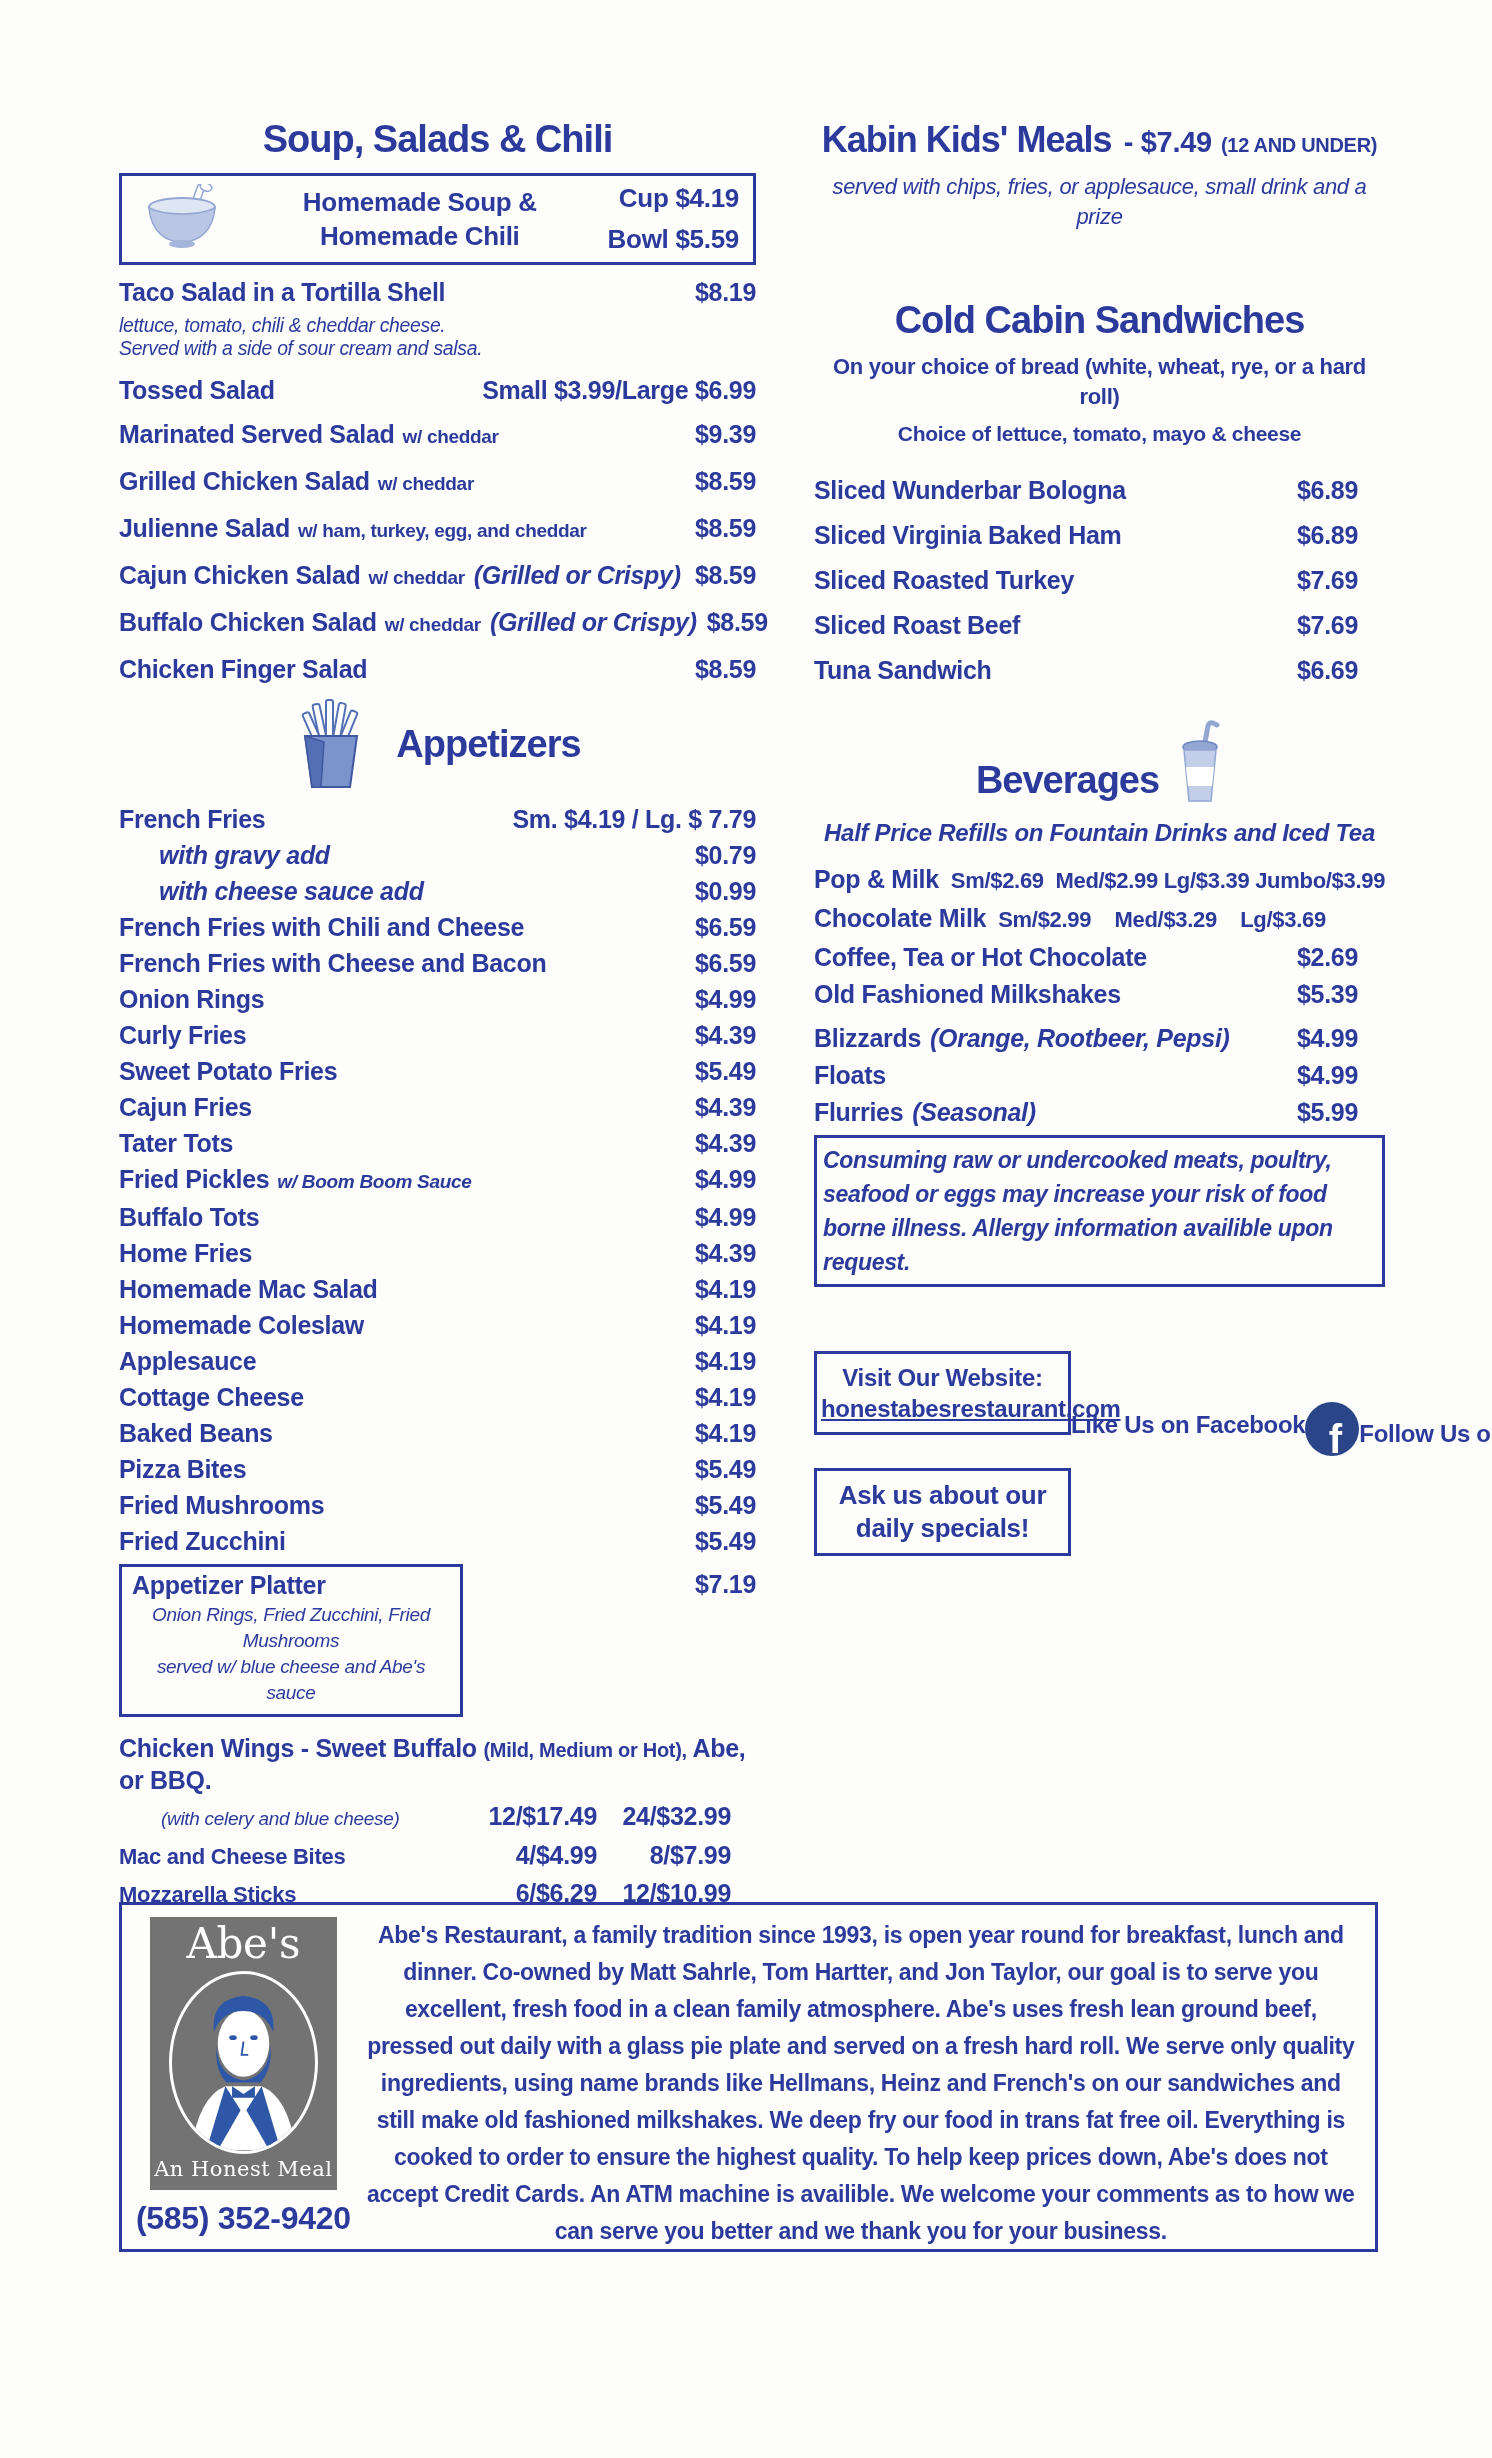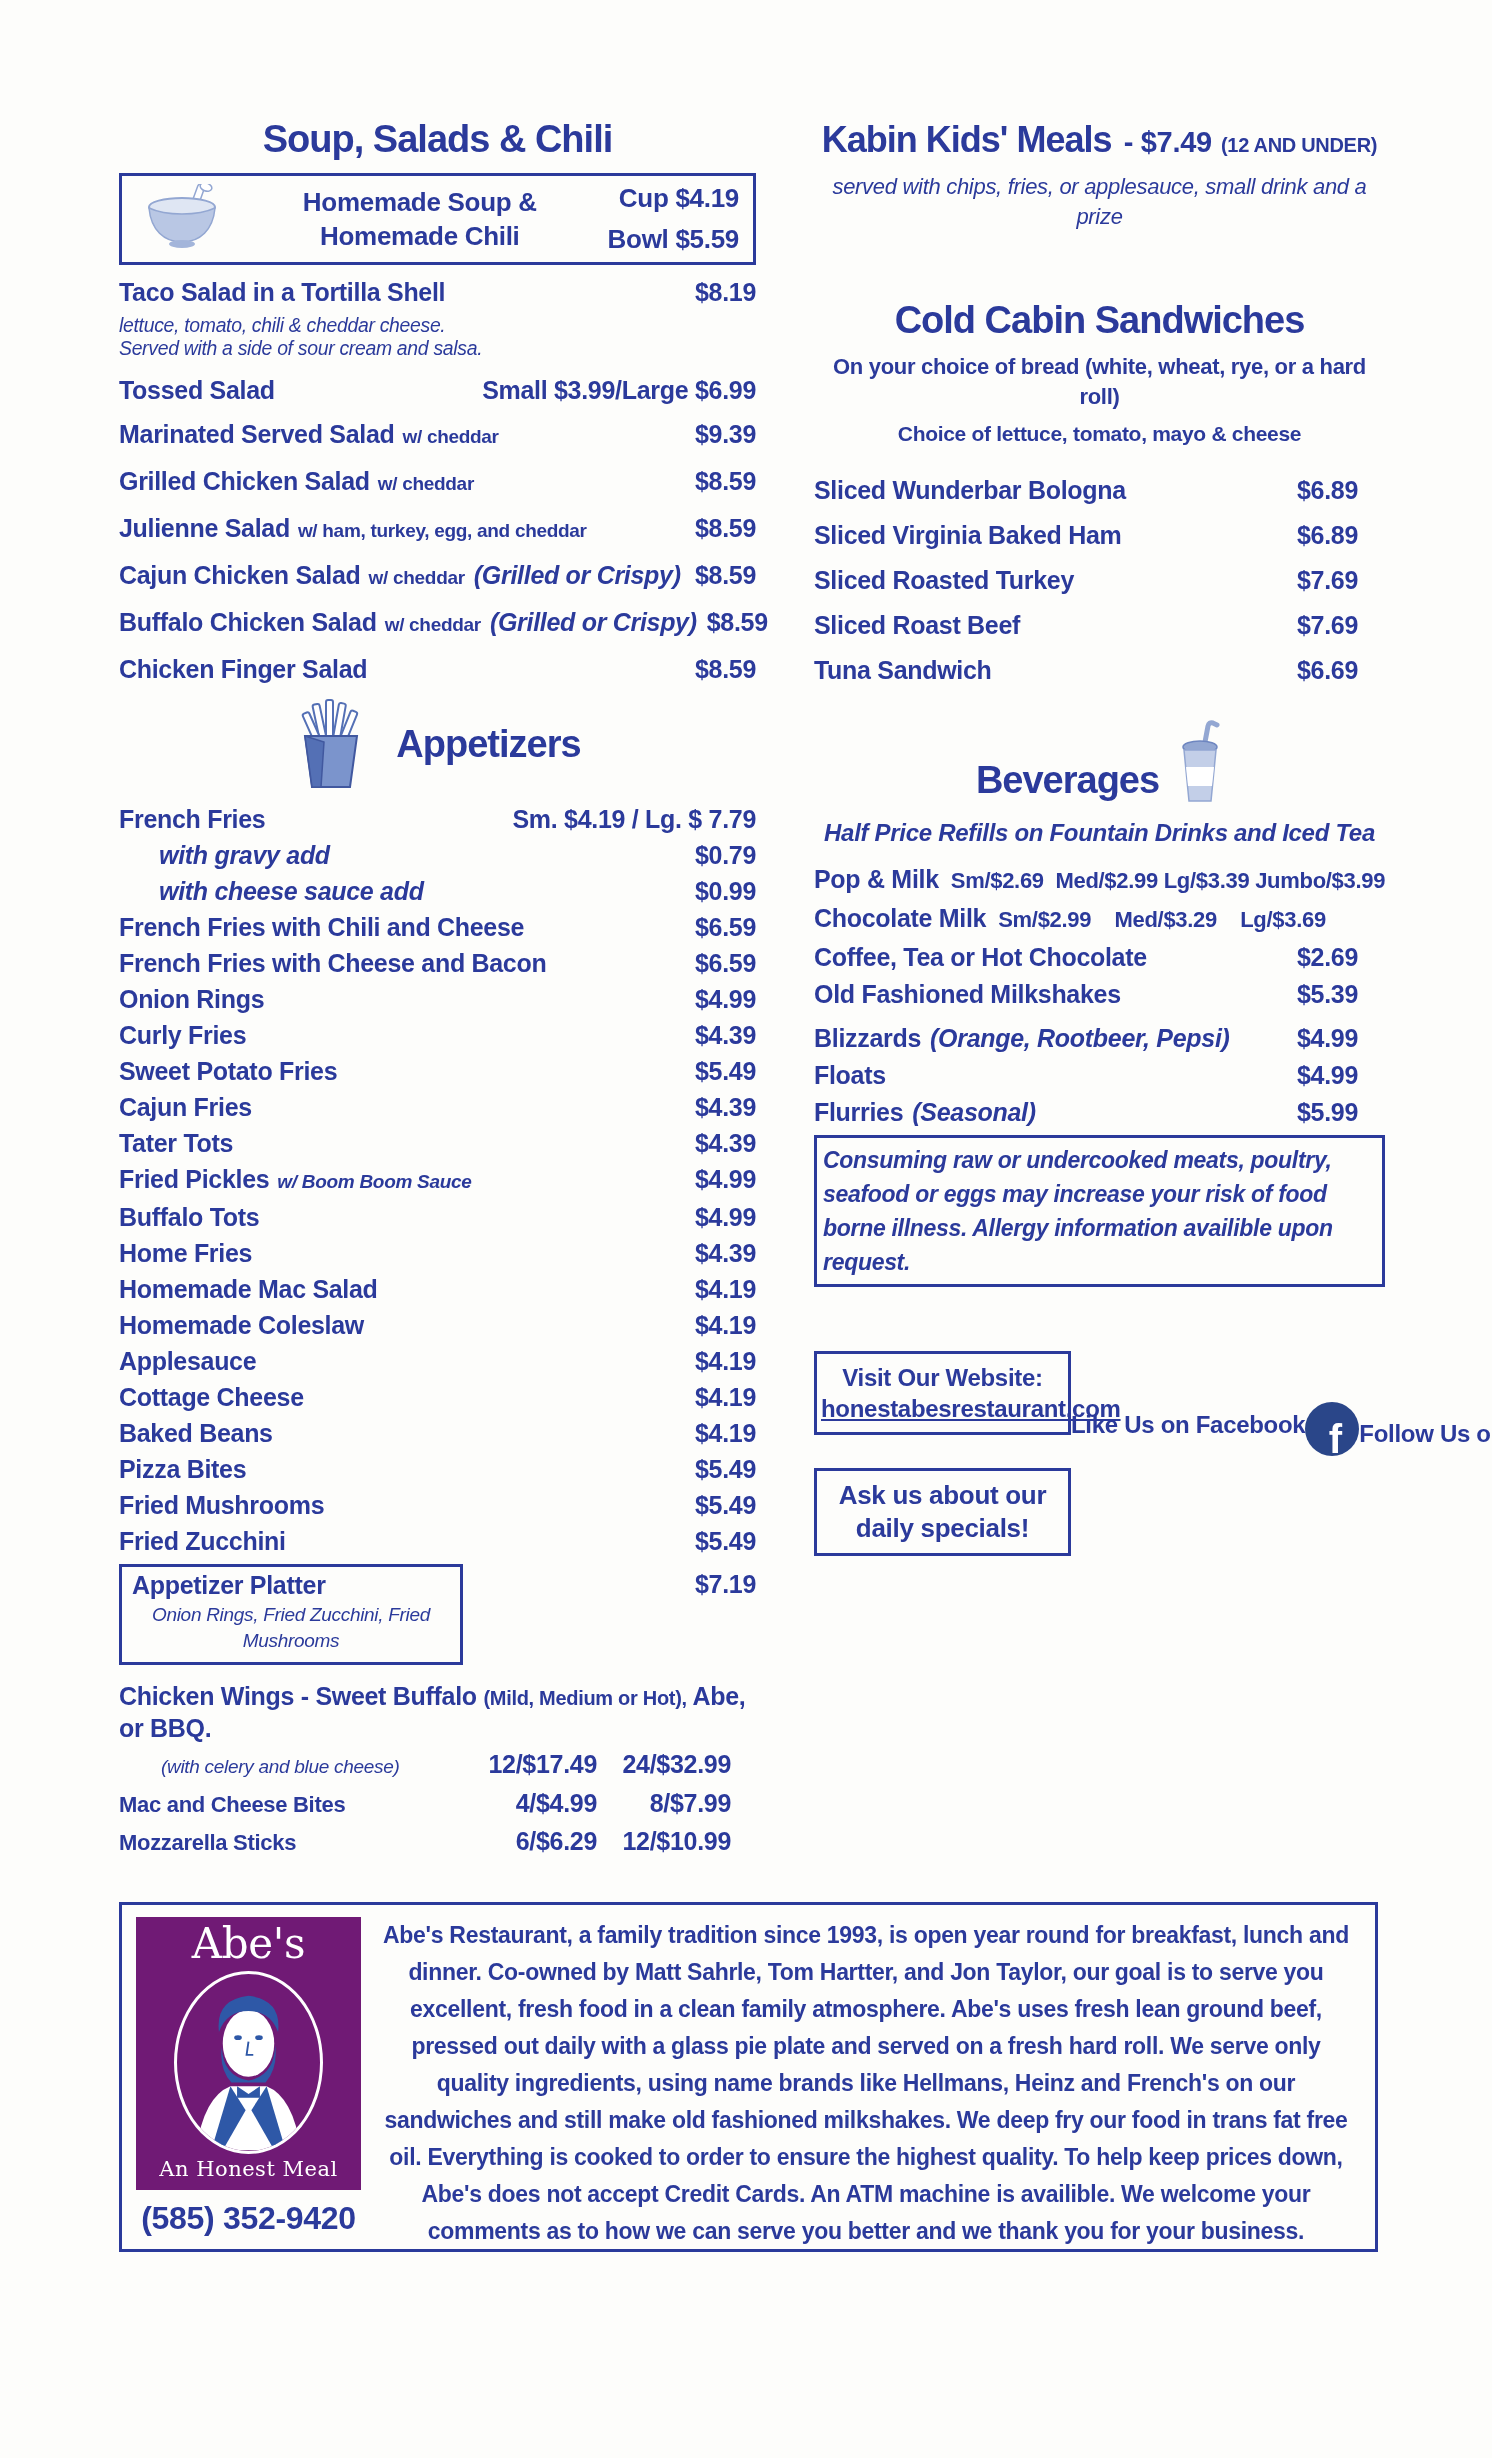--- a/index.html
+++ b/index.html
@@ -105,21 +105,21 @@
   .ig-icon{margin-top:12px;width:56px;height:56px;border:5px solid #a9b6d9;border-radius:15px;
     position:relative;box-sizing:border-box;cursor:pointer;}
   .ig-lens{position:absolute;left:11px;top:11px;width:24px;height:24px;border:5px solid #a9b6d9;
     border-radius:50%;box-sizing:border-box;}
   .ig-dot{position:absolute;right:5px;top:5px;width:7px;height:7px;background:#a9b6d9;border-radius:50%;}
 
   
   .footer{position:absolute;left:119px;top:1902px;width:1259px;height:350px;border:3px solid #2b3a9b;
     box-sizing:border-box;display:flex;padding:12px 14px;overflow:hidden;}
   .logo-col{flex:0 0 211px;display:flex;flex-direction:column;align-items:center;}
-  .logo{width:225px;height:281px;background:#701a75;box-sizing:border-box;padding-top:2px;}
+  .logo{width:187px;height:281px;background:#737373;box-sizing:border-box;padding-top:2px;}
   .logo-abes{font-family:"DejaVu Serif",serif;color:#fff;font-size:42px;line-height:50px;text-align:center;}
   .logo-oval{width:149px;height:183px;margin:2px auto 3px;border:3px solid #fff;border-radius:50%;
     position:relative;overflow:hidden;box-sizing:border-box;}
   .logo-oval svg{position:absolute;left:0;top:0;}
   .logo-tag{font-family:"DejaVu Serif",serif;color:#fff;font-size:21px;text-align:center;letter-spacing:0.5px;}
   .phone{font-size:32px;font-weight:700;margin-top:10px;white-space:nowrap;}
   .about{flex:1;font-size:23px;font-weight:700;text-align:center;line-height:37px;padding:0 6px 0 16px;}
 </style>
 </head>
 <body>
@@ -330,20 +330,21 @@
           <span class="nm">Fried Zucchini</span>
 
           <span class="pr">$5.49</span>
         </div>
       </div>
 
     <div class="platter">
       <div class="platter-box">
         <div class="pname">Appetizer Platter</div>
         <div class="pdesc">Onion Rings, Fried Zucchini, Fried Mushrooms</div>
+        <div class="pdesc">served w/ blue cheese and Abe's sauce</div>
       </div>
       <div class="pprice">$7.19</div>
     </div>
 
     <div class="wings">
       <div class="wtitle">
         <span>Chicken Wings - Sweet Buffalo</span>
         <span class="wopts">(Mild, Medium or Hot),</span>
         <span>Abe, or BBQ.</span>
       </div>

